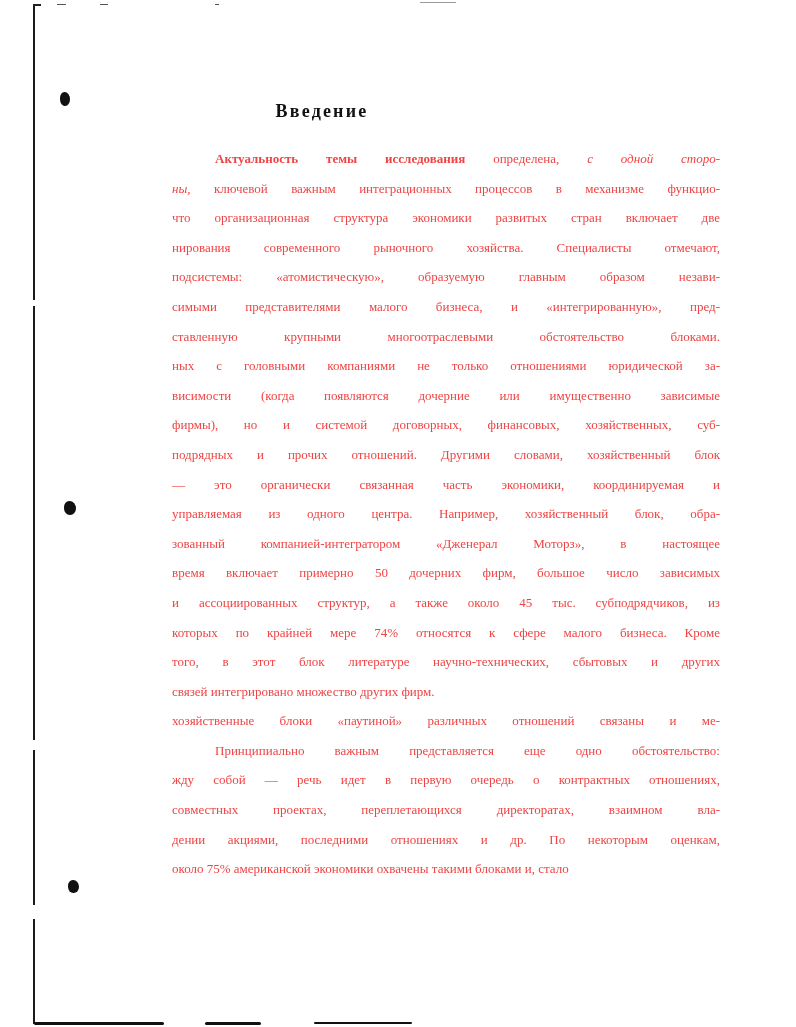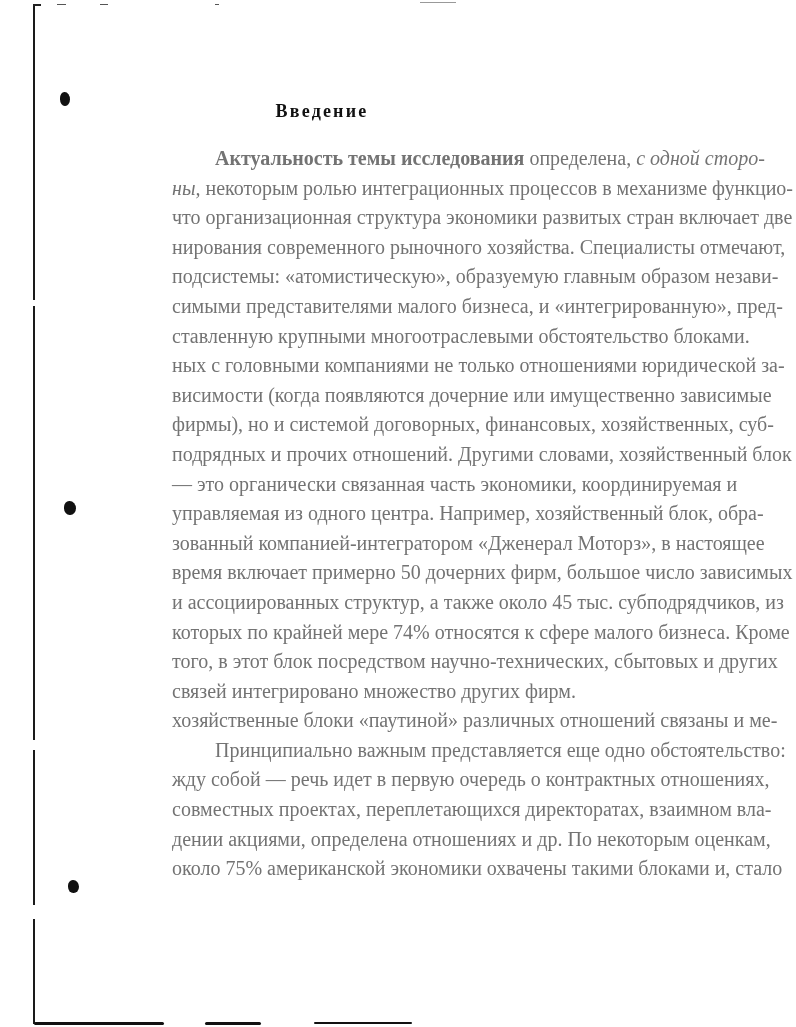--- a/index.html
+++ b/index.html
@@ -10,21 +10,21 @@
     .top-mark { position: absolute; top: 4px; height: 1px; background: #555; }
     .bottom-line { position: absolute; top: 1022px; height: 3px; background: #111; border-radius: 2px; }
     .blot { position: absolute; background: #111; border-radius: 45% 55% 50% 50%; }
     .title {
       position: absolute; left: 0; width: 644px; top: 101px; text-align: center;
       font-family: "Liberation Serif", serif; font-weight: bold; font-size: 18px;
       letter-spacing: 2.2px; color: #111; box-sizing: border-box;
     }
     .text {
       position: absolute; left: 172px; width: 548px; top: 144px;
-      font-family: "Liberation Serif", serif; font-size: 20px; color: #737373;
+      font-family: "Liberation Serif", serif; font-size: 13px; color: #ef4444;
     }
     .line {
       height: 29.6px; line-height: 29.6px; white-space: nowrap;
       text-align: justify; text-align-last: justify;
     }
     .line.last { text-align-last: left; }
     .line.indent { padding-left: 43px; }
     .b { font-weight: bold; }
     .i { font-style: italic; }
   </style>
@@ -47,38 +47,38 @@
   <div class="bottom-line" style="left:314px;width:98px;height:2px;"></div>
 
   <div class="blot" style="left:60px;top:92px;width:10px;height:14px;"></div>
   <div class="blot" style="left:64px;top:501px;width:12px;height:14px;"></div>
   <div class="blot" style="left:68px;top:880px;width:11px;height:13px;"></div>
 
   <div class="title">Введение</div>
 
   <div class="text" id="body">
       <div class="line indent"><span class="b">Актуальность темы исследования</span><span>  определена, </span><span class="i">с одной сторо-</span></div>
-      <div class="line"><span class="i">ны,</span><span> некоторым ролью интеграционных процессов в механизме функцио-</span></div>
+      <div class="line"><span class="i">ны,</span><span> ключевой важным интеграционных процессов в механизме функцио-</span></div>
       <div class="line"><span>что организационная структура экономики развитых стран включает две</span></div>
       <div class="line"><span>нирования современного рыночного хозяйства. Специалисты отмечают,</span></div>
       <div class="line"><span>подсистемы: «атомистическую», образуемую главным образом незави-</span></div>
       <div class="line"><span>симыми представителями малого бизнеса, и «интегрированную», пред-</span></div>
       <div class="line"><span>ставленную крупными многоотраслевыми обстоятельство блоками.</span></div>
       <div class="line"><span>ных с головными компаниями не только отношениями юридической за-</span></div>
       <div class="line"><span>висимости (когда появляются дочерние или имущественно зависимые</span></div>
       <div class="line"><span>фирмы),  но и системой договорных,  финансовых,  хозяйственных, суб-</span></div>
       <div class="line"><span>подрядных и прочих отношений. Другими словами, хозяйственный блок</span></div>
       <div class="line"><span>— это органически связанная часть экономики, координируемая и</span></div>
       <div class="line"><span>управляемая из одного  центра.  Например,  хозяйственный  блок,  обра-</span></div>
       <div class="line"><span>зованный  компанией-интегратором «Дженерал Моторз», в настоящее</span></div>
       <div class="line"><span>время включает примерно 50 дочерних фирм, большое число зависимых</span></div>
       <div class="line"><span>и ассоциированных структур, а также около 45 тыс. субподрядчиков, из</span></div>
       <div class="line"><span>которых по крайней мере 74% относятся к сфере малого бизнеса. Кроме</span></div>
-      <div class="line"><span>того, в этот блок посредством научно-технических, сбытовых и других</span></div>
+      <div class="line"><span>того, в этот блок литературе научно-технических, сбытовых и других</span></div>
       <div class="line last"><span>связей интегрировано множество других фирм.</span></div>
       <div class="line"><span>хозяйственные блоки «паутиной» различных отношений связаны и ме-</span></div>
       <div class="line indent"><span>Принципиально важным представляется еще одно обстоятельство:</span></div>
       <div class="line"><span>жду собой — речь идет в первую очередь о контрактных отношениях,</span></div>
       <div class="line"><span>совместных проектах, переплетающихся директоратах, взаимном вла-</span></div>
-      <div class="line"><span>дении акциями,  определена отношениях и др. По некоторым оценкам,</span></div>
+      <div class="line"><span>дении акциями,  последними отношениях и др. По некоторым оценкам,</span></div>
       <div class="line last"><span>около 75% американской экономики охвачены такими блоками и, стало</span></div>
     </div>
 </div>
 
 </body></html>

